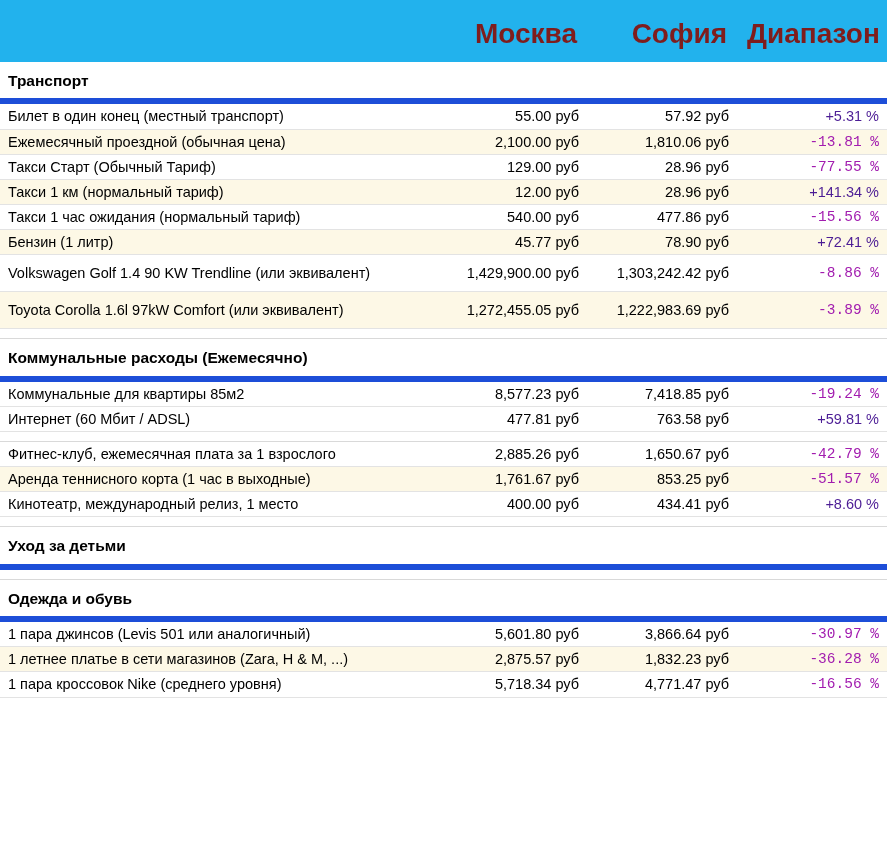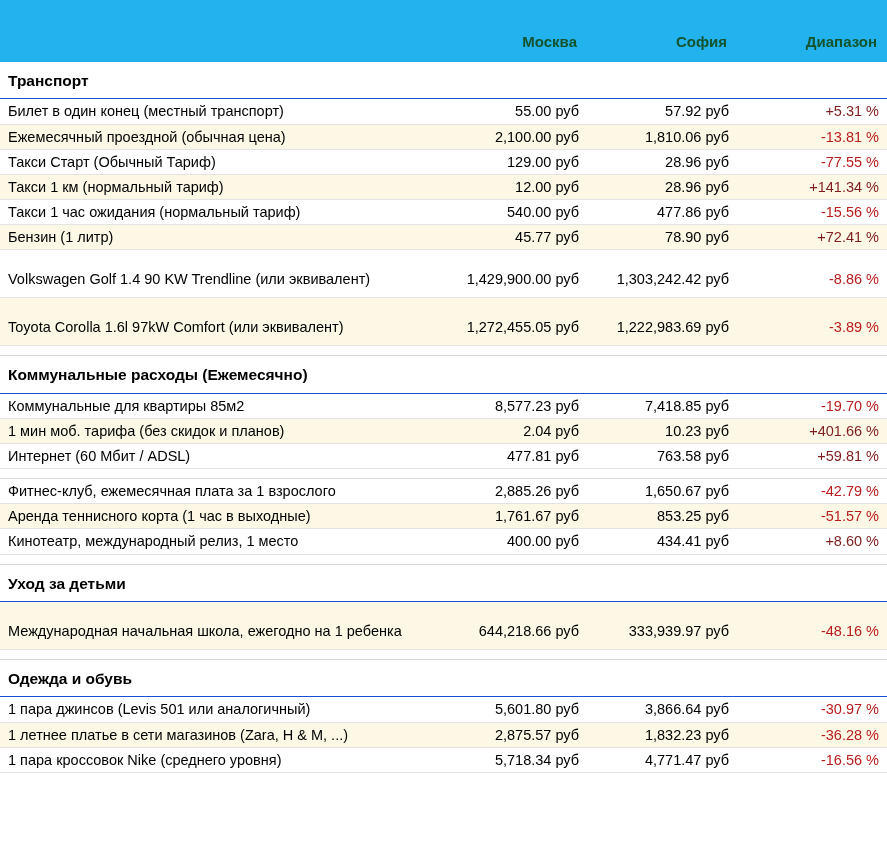--- a/index.html
+++ b/index.html
@@ -20,42 +20,42 @@
     border-collapse: collapse;
     table-layout: fixed;
   }
   table.cmp col.c-label { width: 437px; }
   table.cmp col.c-a { width: 150px; }
   table.cmp col.c-b { width: 150px; }
   table.cmp col.c-r { width: 150px; }
 
   thead th {
     background: #22b2ed;
-    color: #14532d;
-    font-size: 15px;
+    color: #7f1d1d;
+    font-size: 28px;
     font-weight: bold;
     text-align: right;
     padding: 10px 10px 12px 10px;
     vertical-align: bottom;
     height: 40px;
   }
   thead th.blank { background: #22b2ed; }
 
   tbody td {
     padding: 3px 8px;
     vertical-align: middle;
     line-height: 1.25;
   }
   tr.section td {
     font-weight: bold;
     font-size: 15.5px;
     padding-top: 9px;
     padding-bottom: 8px;
     background: #ffffff;
-    border-bottom: 1px solid #1d4ed8;
+    border-bottom: 6px solid #1d4ed8;
   }
   tr.spacer td {
     height: 9px;
     padding: 0;
     background: #ffffff;
     border-bottom: 1px solid #d9d9d9;
   }
   tr.item td {
     border-bottom: 1px solid #e3e3e3;
   }
@@ -66,23 +66,23 @@
   td.num {
     text-align: right;
     white-space: normal;
     word-break: break-word;
   }
   td.range {
     text-align: right;
     white-space: nowrap;
     font-weight: normal;
   }
-  .up { color: #7f1d1d; }
-  .down { color: #b91c1c; }
-  tr.tall td { padding-top: 20px; padding-bottom: 9px; }
+  .up { color: #4c1d95; }
+  .down { color: #a21caf; font-family: Liberation Mono, monospace; }
+  tr.tall td { padding-top: 9px; padding-bottom: 9px; }
 </style>
 </head>
 <body>
 
 <table class="cmp">
   <colgroup>
     <col class="c-label">
       <col class="c-a">
       <col class="c-b">
       <col class="c-r">
@@ -156,27 +156,21 @@
       <tr class="section">
         <td class="label">Коммунальные расходы (Ежемесячно)</td>
         <td class="num"></td>
         <td class="num"></td>
         <td class="range"></td>
       </tr>
       <tr class="item even">
         <td class="label">Коммунальные для квартиры 85м2</td>
         <td class="num">8,577.23 руб</td>
         <td class="num">7,418.85 руб</td>
-        <td class="range down">-19.70 %</td>
-      </tr>
-      <tr class="item odd">
-        <td class="label">1 мин моб. тарифа (без скидок и планов)</td>
-        <td class="num">2.04 руб</td>
-        <td class="num">10.23 руб</td>
-        <td class="range up">+401.66 %</td>
+        <td class="range down">-19.24 %</td>
       </tr>
       <tr class="item even">
         <td class="label">Интернет (60 Мбит / ADSL)</td>
         <td class="num">477.81 руб</td>
         <td class="num">763.58 руб</td>
         <td class="range up">+59.81 %</td>
       </tr>
       <tr class="spacer">
         <td colspan="4"></td>
       </tr>
@@ -200,26 +194,20 @@
       </tr>
       <tr class="spacer">
         <td colspan="4"></td>
       </tr>
       <tr class="section">
         <td class="label">Уход за детьми</td>
         <td class="num"></td>
         <td class="num"></td>
         <td class="range"></td>
       </tr>
-      <tr class="item odd tall">
-        <td class="label">Международная начальная школа, ежегодно на 1 ребенка</td>
-        <td class="num">644,218.66 руб</td>
-        <td class="num">333,939.97 руб</td>
-        <td class="range down">-48.16 %</td>
-      </tr>
       <tr class="spacer">
         <td colspan="4"></td>
       </tr>
       <tr class="section">
         <td class="label">Одежда и обувь</td>
         <td class="num"></td>
         <td class="num"></td>
         <td class="range"></td>
       </tr>
       <tr class="item even">

